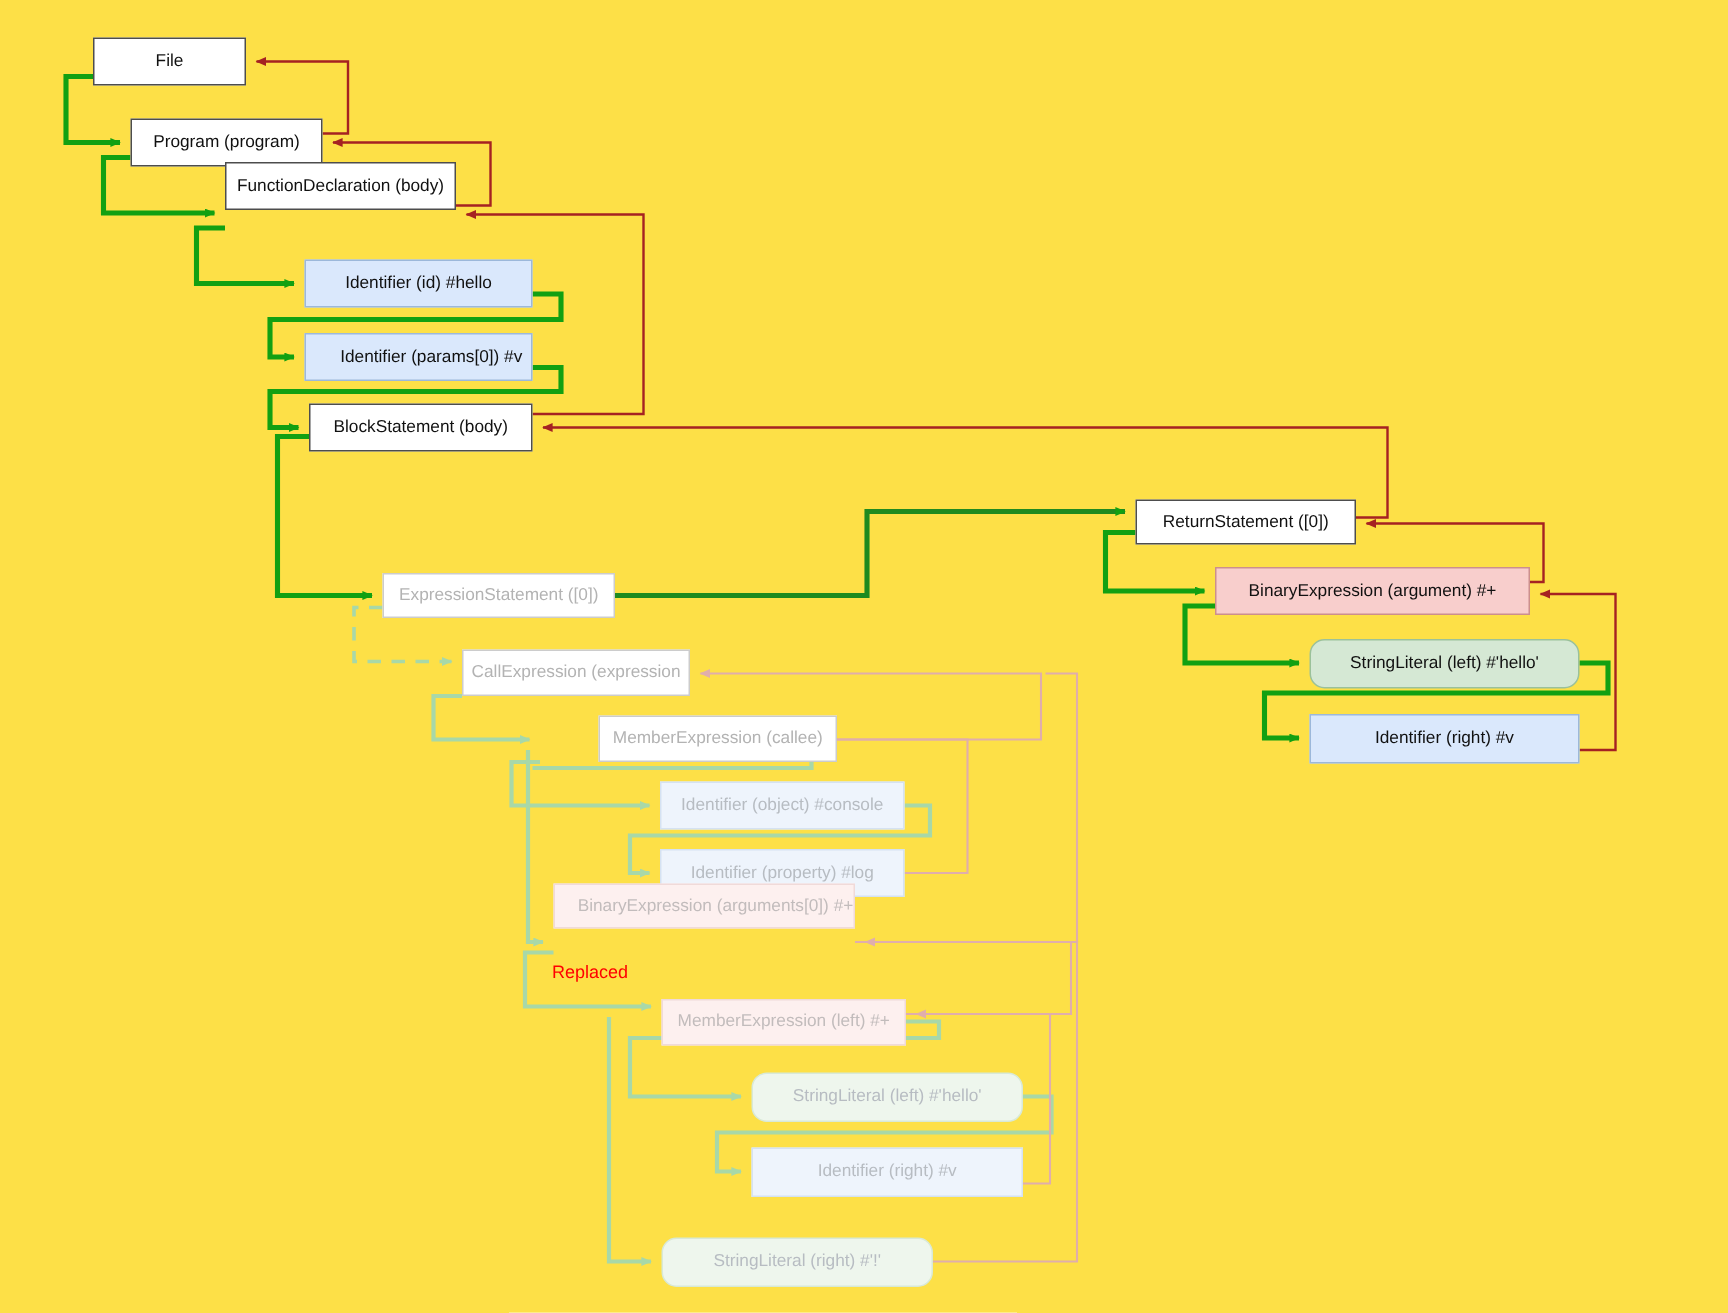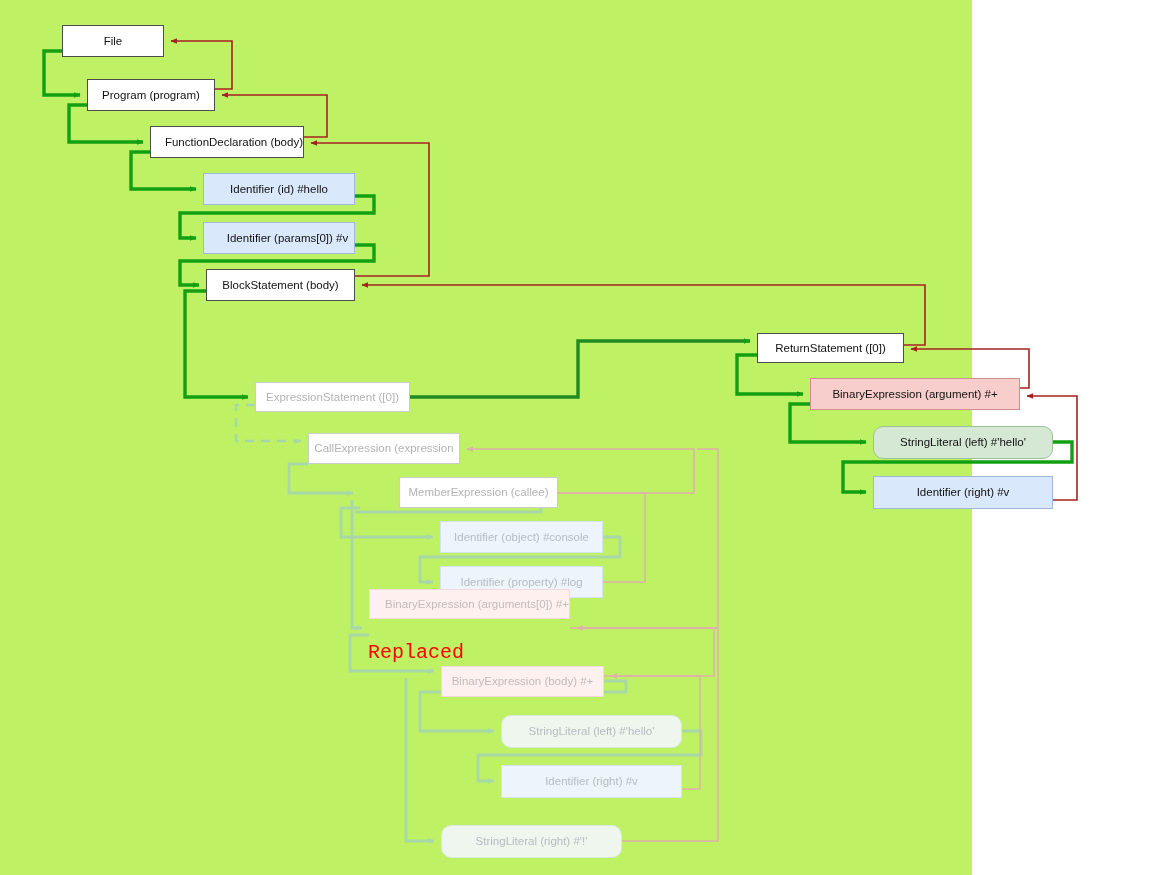--- a/index.html
+++ b/index.html
@@ -9,23 +9,23 @@
     background: #ffffff;
   }
   body {
     font-family: "Liberation Sans", sans-serif;
     width: 1152px;
     height: 875px;
     overflow: hidden;
   }
   #stage {
     position: relative;
-    width: 972px;
+    width: 1152px;
     height: 875px;
-    background: #bef264;
+    background: #fde047;
   }
   #edges {
     position: absolute;
     left: 0;
     top: 0;
     width: 1152px;
     height: 875px;
     pointer-events: none;
   }
   .node {
@@ -89,25 +89,24 @@
   .faded.n-binary {
     background: #fdf0ef;
     border-color: #f0dad9;
     color: #c2bcbc;
   }
   .overflow-clip {
     overflow: hidden;
   }
   .annotation {
     position: absolute;
-    font-size: 20px;
+    font-size: 12px;
     color: #ff0000;
     white-space: nowrap;
     z-index: 6;
-    font-family: Liberation Mono, monospace;
   }
 </style>
 </head>
 <body>
 
 <div id="stage">
 
   <svg id="edges" viewBox="0 0 1152 875" width="1152" height="875" xmlns="http://www.w3.org/2000/svg">
     <defs>
       <marker id="arw-green" markerWidth="8" markerHeight="8" refX="6.4" refY="3" orient="auto" markerUnits="userSpaceOnUse">
@@ -208,21 +207,21 @@
     </g>
   </svg>
 
   <div id="nodes-container">
       <div class="node n-plain" style="left: 62px; top: 25px; width: 102px; height: 32px;">
         <span class="label">File</span>
       </div>
       <div class="node n-plain" style="left: 87px; top: 79px; width: 128px; height: 32px;">
         <span class="label">Program (program)</span>
       </div>
-      <div class="node n-plain" style="left: 150px; top: 126px; width: 154px; height: 32px; justify-content: flex-end;">
+      <div class="node n-plain" style="left: 150px; top: 108px; width: 154px; height: 32px;">
         <span class="label">FunctionDeclaration (body)</span>
       </div>
       <div class="node n-ident" style="left: 203px; top: 173px; width: 152px; height: 32px;">
         <span class="label">Identifier (id)  #hello</span>
       </div>
       <div class="node n-ident" style="left: 203px; top: 222px; width: 152px; height: 32px; padding-left: 17px;">
         <span class="label">Identifier (params[0]) #v</span>
       </div>
       <div class="node n-plain" style="left: 206px; top: 269px; width: 149px; height: 32px;">
         <span class="label">BlockStatement (body)</span>
@@ -251,21 +250,21 @@
       <div class="node n-ident faded" style="left: 440px; top: 521px; width: 163px; height: 32px;">
         <span class="label">Identifier (object)  #console</span>
       </div>
       <div class="node n-ident faded" style="left: 440px; top: 566px; width: 163px; height: 32px; text-align: center;">
         <span class="label">Identifier (property)  #log</span>
       </div>
       <div class="node n-binary faded" style="left: 369px; top: 589px; width: 201px; height: 30px; padding-left: 15px;">
         <span class="label">BinaryExpression (arguments[0]) #+</span>
       </div>
       <div class="node n-binary faded" style="left: 441px; top: 666px; width: 163px; height: 31px;">
-        <span class="label">BinaryExpression (body) #+</span>
+        <span class="label">MemberExpression (left) #+</span>
       </div>
       <div class="node n-string faded" style="left: 501px; top: 715px; width: 181px; height: 33px;">
         <span class="label">StringLiteral (left)  #'hello'</span>
       </div>
       <div class="node n-ident faded" style="left: 501px; top: 765px; width: 181px; height: 33px;">
         <span class="label">Identifier (right)  #v</span>
       </div>
       <div class="node n-string faded" style="left: 441px; top: 825px; width: 181px; height: 33px;">
         <span class="label">StringLiteral (right)  #'!'</span>
       </div>

